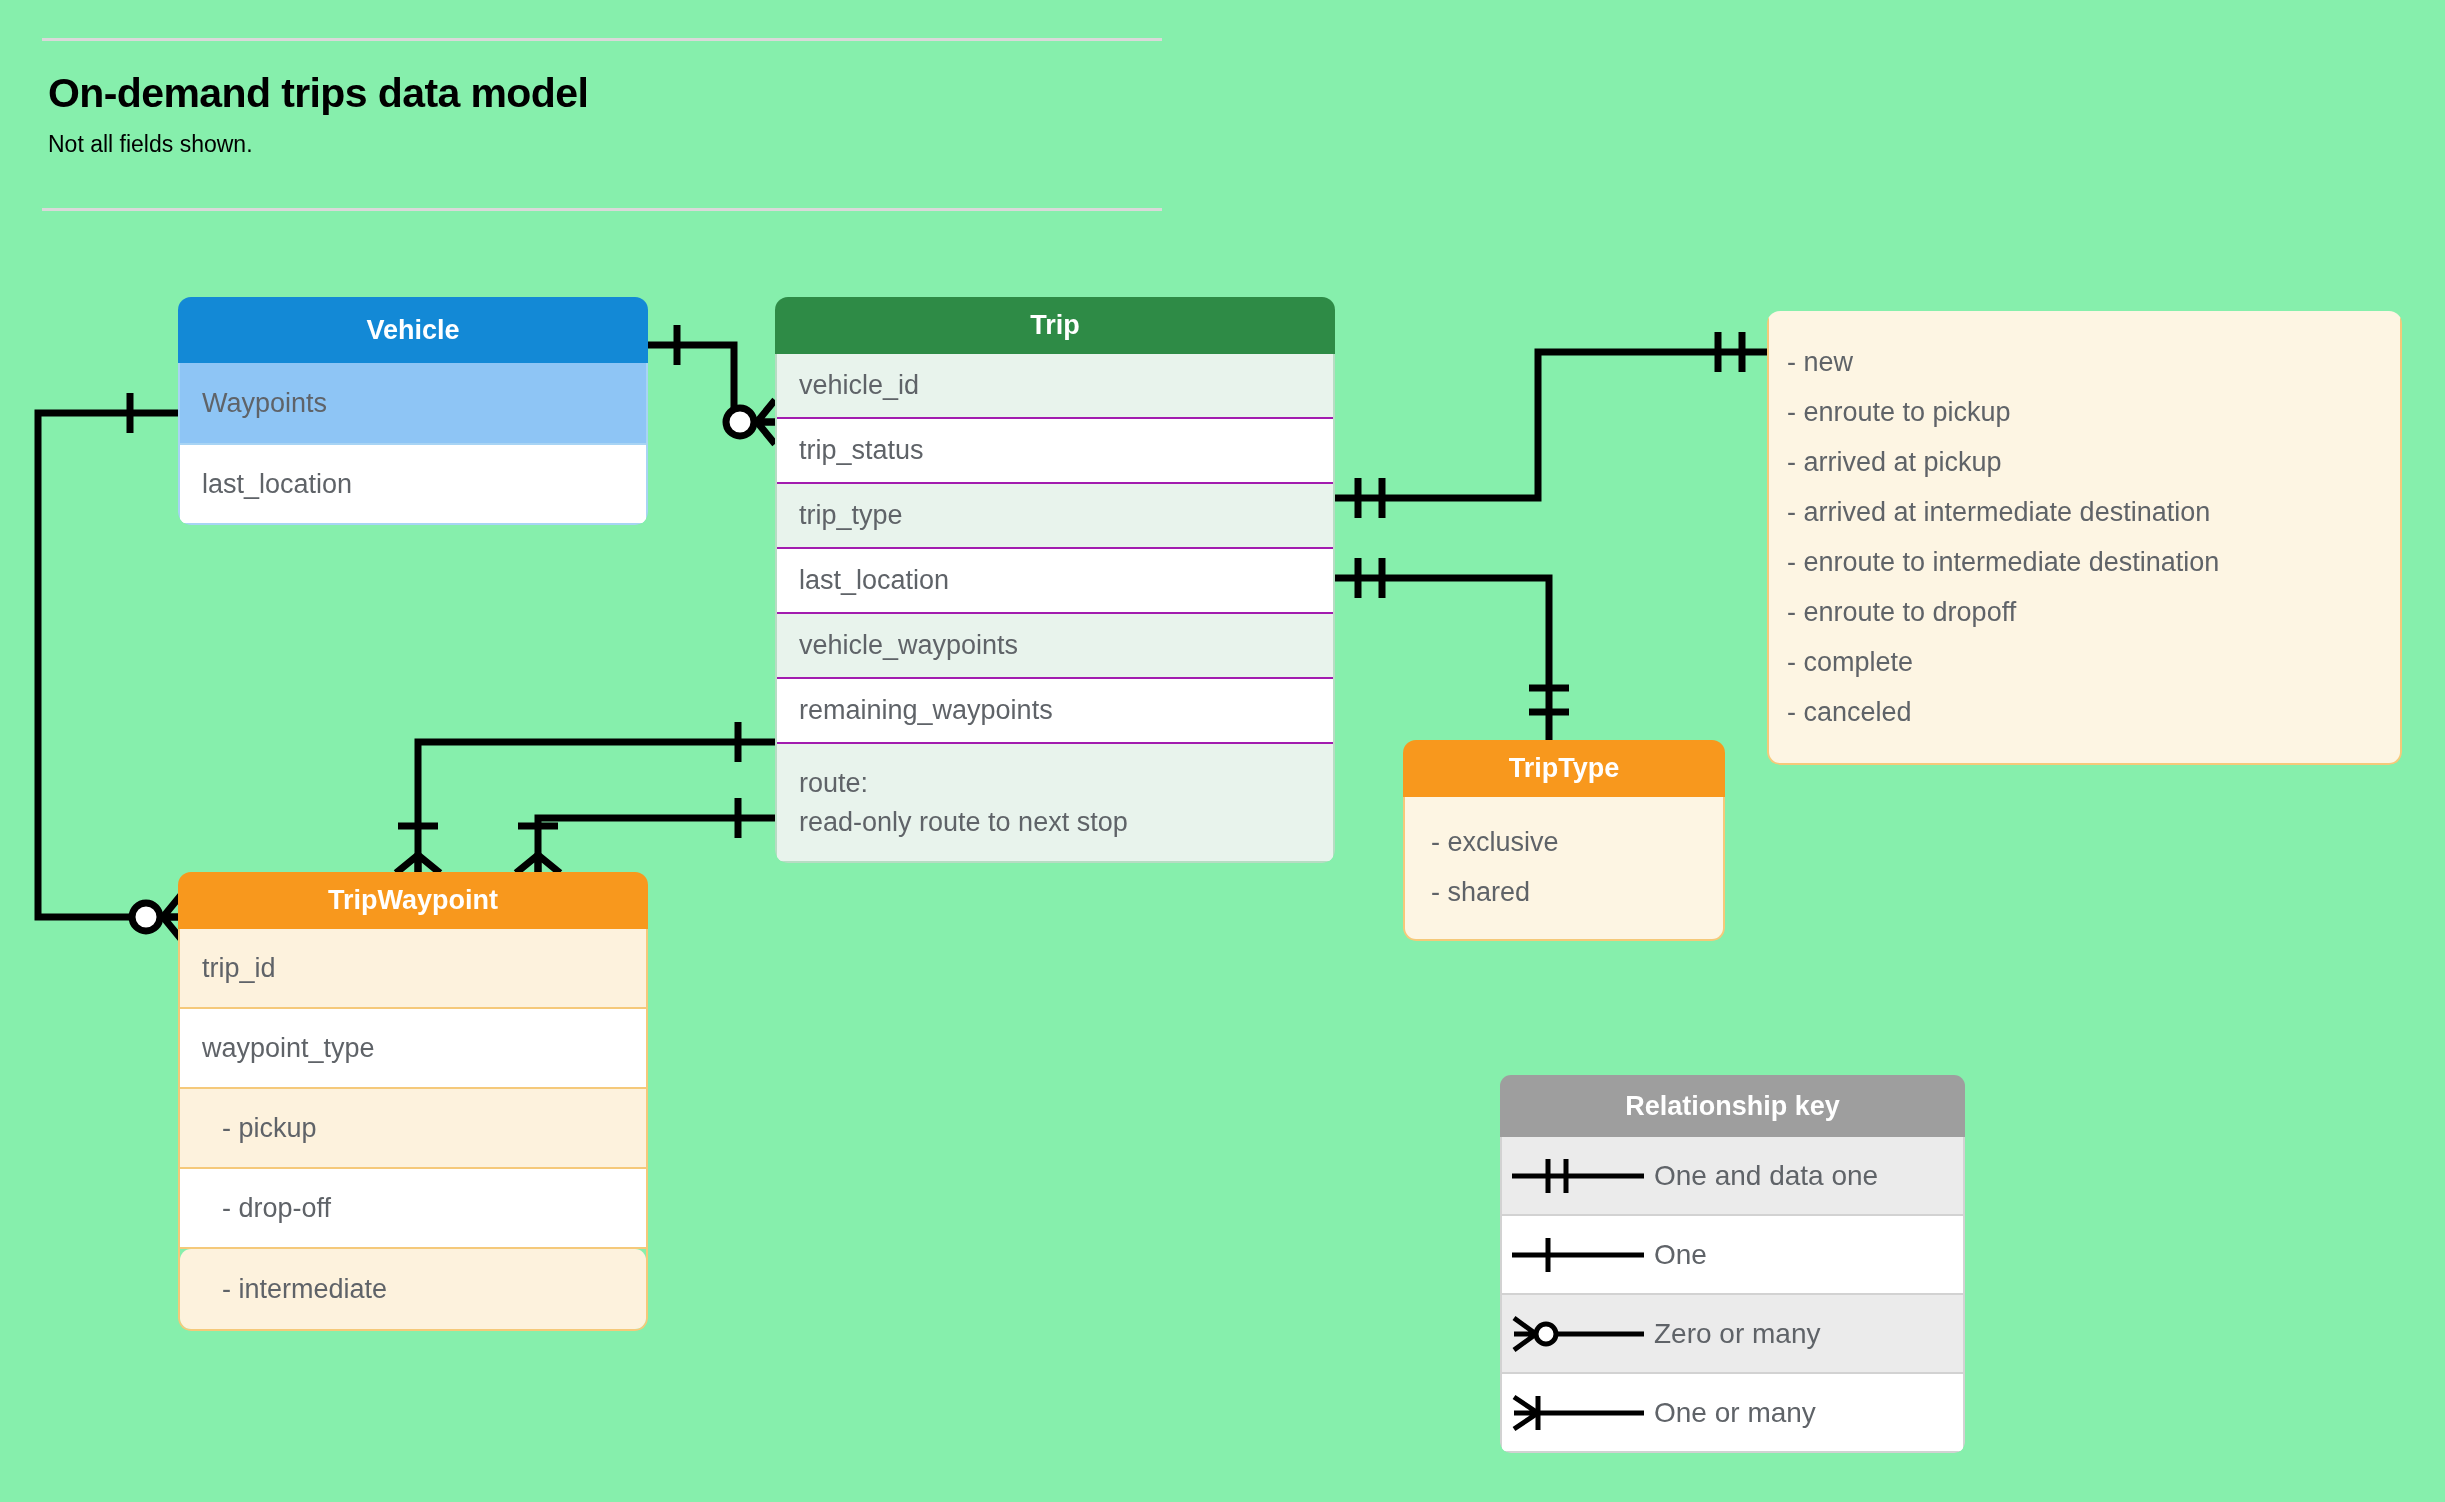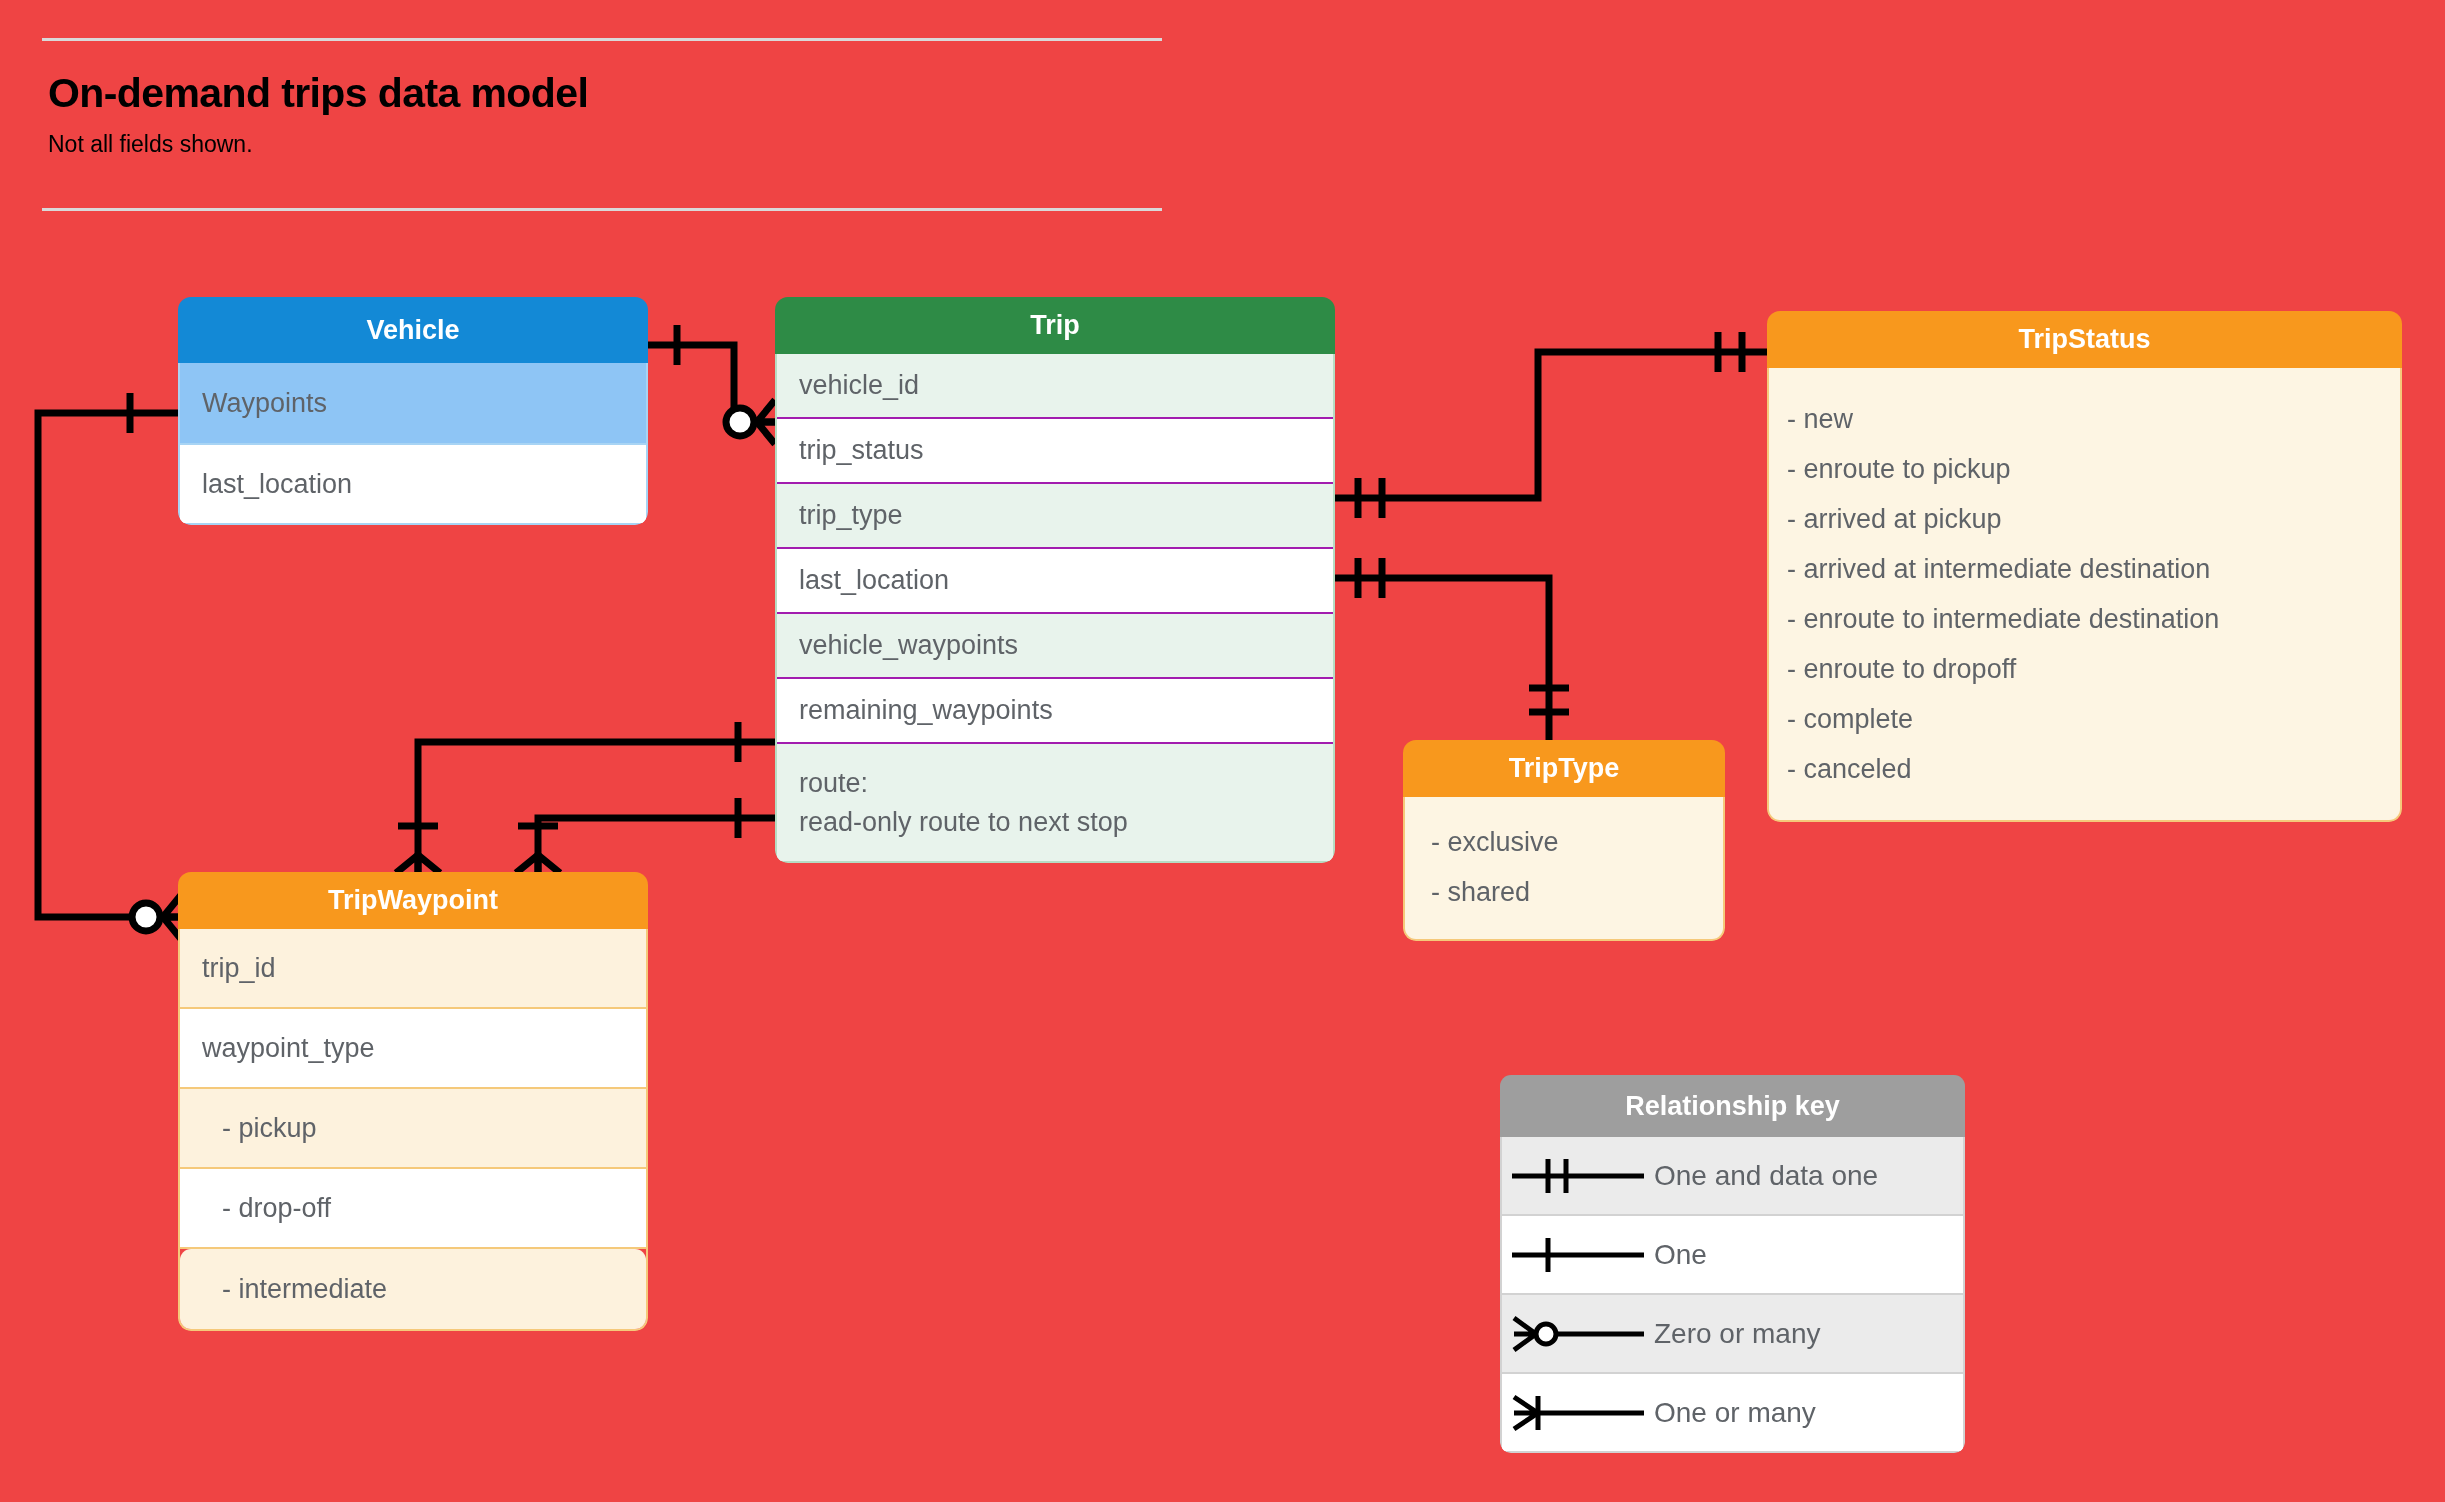--- a/index.html
+++ b/index.html
@@ -9,21 +9,21 @@
     background: #ffffff;
   }
   body {
     font-family: "Liberation Sans", sans-serif;
     -webkit-font-smoothing: antialiased;
   }
   #canvas {
     position: relative;
     width: 2445px;
     height: 1502px;
-    background: #ef4444;
+    background: #86efac;
     overflow: hidden;
   }
 
   
   .hdr-rule {
     position: absolute;
     left: 42px;
     width: 1120px;
     height: 3px;
     background: #d9d9d9;
@@ -241,21 +241,20 @@
       <div class="row alt">vehicle_waypoints</div>
       <div class="row plain">remaining_waypoints</div>
       <div class="row alt multiline">
         <span>route:</span>
         <span>read-only route to next stop</span>
       </div>
     </div>
   </div>
 
   <div class="entity" id="ent-tripstatus">
-    <div class="entity-head">TripStatus</div>
     <div class="entity-body">
       <div class="enum-item">- new</div>
       <div class="enum-item">- enroute to pickup</div>
       <div class="enum-item">- arrived at pickup</div>
       <div class="enum-item">- arrived at intermediate destination</div>
       <div class="enum-item">- enroute to intermediate destination</div>
       <div class="enum-item">- enroute to dropoff</div>
       <div class="enum-item">- complete</div>
       <div class="enum-item">- canceled</div>
     </div>

